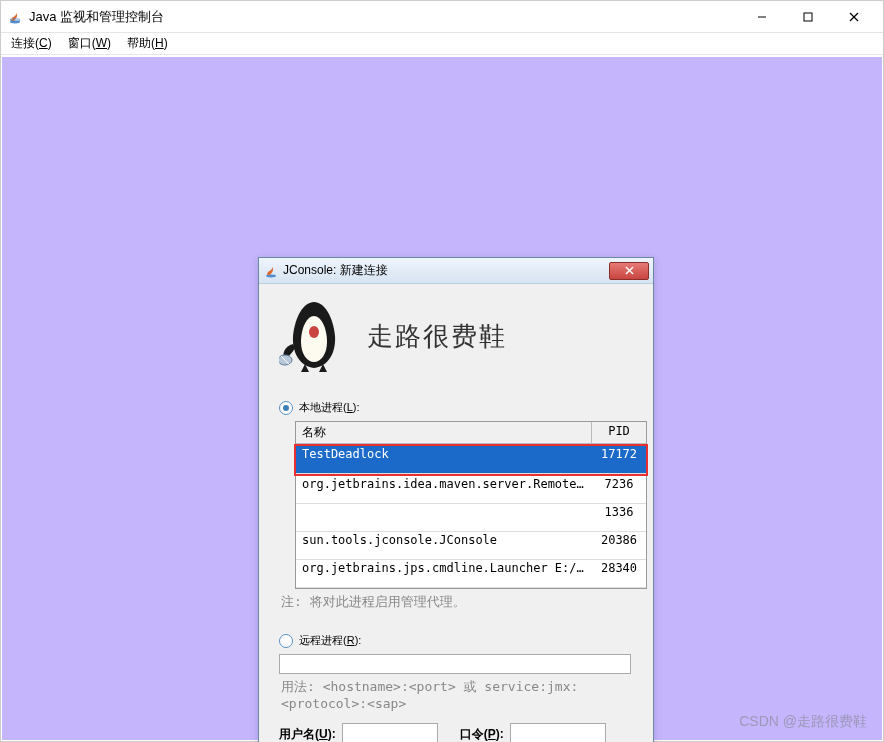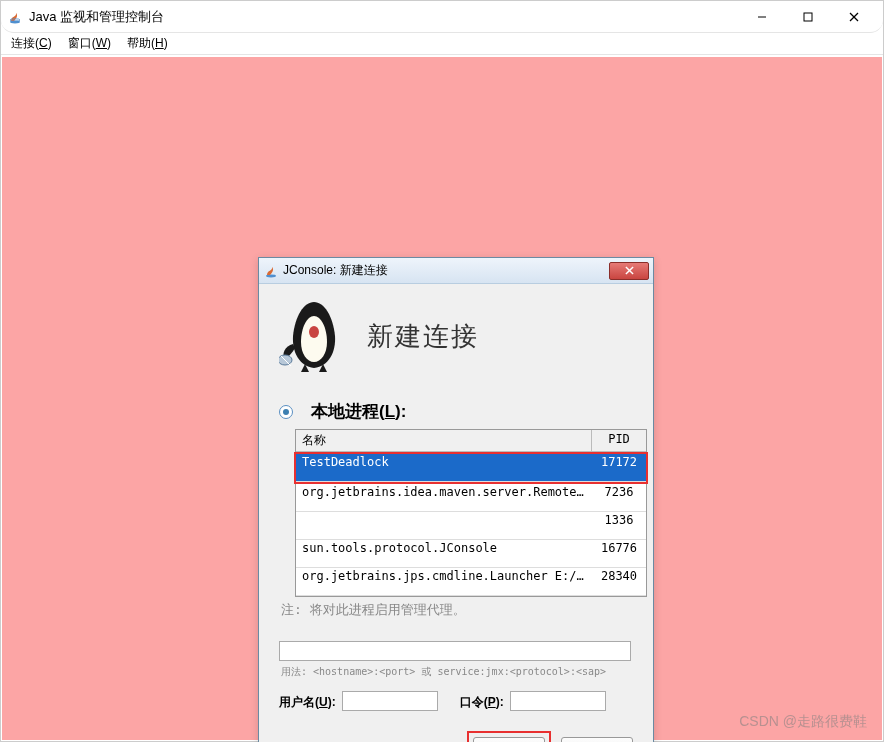--- a/index.html
+++ b/index.html
@@ -20,21 +20,20 @@
       border: 1px solid #cccccc;
       background: #ffffff;
       position: relative;
     }
     .titlebar {
       height: 32px;
       display: flex;
       align-items: center;
       padding: 0 6px;
       border-bottom: 1px solid #e5e5e5;
-      border-radius: 13px;
     }
     .titlebar .app-icon {
       width: 16px; height: 16px;
       margin-right: 6px;
       display: inline-flex;
       align-items: center; justify-content: center;
     }
     .titlebar .title-text {
       flex: 1;
       font-size: 13px;
@@ -64,21 +63,21 @@
     }
     .menu-item {
       padding: 2px 6px;
       cursor: pointer;
     }
     .menu-item u { text-decoration: underline; }
     
     .workspace {
       position: absolute;
       top: 56px; left: 1px; right: 1px; bottom: 1px;
-      background: #fca5a5;
+      background: #c4b5fd;
     }
     
     
     .dialog {
       position: absolute;
       left: 256px;
       top: 200px;
       width: 396px;
       border: 1px solid #6b8aa2;
       background: #f0f0f0;
@@ -141,21 +140,21 @@
       background: #fff;
     }
     .radio.checked::after {
       content: '';
       position: absolute;
       width: 6px; height: 6px;
       background: #3c7fb1;
       border-radius: 50%;
       top: 3px; left: 3px;
     }
-    .radio-label { font-size: 17px; font-weight: bold; margin-left: 12px; }
+    .radio-label { font-size: 11px; font-weight: normal; }
     
     .process-table {
       border: 1px solid #999;
       background: #fff;
       width: 352px;
       margin-left: 16px;
       font-family: "SimSun", monospace;
       font-size: 12px;
     }
     .pt-header {
@@ -190,21 +189,21 @@
     }
     
     .remote-input {
       width: 352px;
       height: 20px;
       border: 1px solid #aaa;
       background: #fff;
       padding: 0 4px;
     }
     .usage {
-      font-size: 10px;
+      font-size: 13px;
       color: #888;
       padding: 4px 0 12px 2px;
       font-family: "SimSun", monospace;
     }
     
     .cred-row {
       display: flex;
       align-items: flex-end;
       gap: 6px;
       padding: 0 0 16px 0;
@@ -312,21 +311,21 @@
               <path d="M35 6 C25 6 16 20 14 40 C13 56 20 70 35 72 C50 70 57 56 56 40 C54 20 45 6 35 6 Z" fill="#1a1a1a"></path>
               <path d="M35 20 C28 20 22 32 22 46 C22 58 28 66 35 66 C42 66 48 58 48 46 C48 32 42 20 35 20 Z" fill="#fdfbef"></path>
               <ellipse cx="35" cy="36" rx="5" ry="6" fill="#c94540"></ellipse>
               <path d="M14 48 C6 50 2 58 6 64 C10 60 14 56 16 52 Z" fill="#1a1a1a"></path>
               <ellipse cx="6" cy="64" rx="7" ry="5" fill="#b8c8d8" stroke="#5a7a9a" stroke-width="1"></ellipse>
               <line x1="2" y1="60" x2="12" y2="70" stroke="#fff" stroke-width="1"></line>
               <path d="M26 68 L22 76 L30 76 Z" fill="#1a1a1a"></path>
               <path d="M44 68 L40 76 L48 76 Z" fill="#1a1a1a"></path>
             </svg>
           </span>
-          <div class="header-title">新建连接</div>
+          <div class="header-title">走路很费鞋</div>
         </div>
 
         <div class="section">
           <div class="radio-row">
             <span class="radio checked"></span>
             <span class="radio-label">本地进程(<u>L</u>):</span>
           </div>
           <div class="process-table">
             <div class="pt-header">
               <div class="col-name">名称</div>
@@ -341,33 +340,37 @@
                 </div>
                 <div class="pt-row">
                   <div class="col-name">org.jetbrains.idea.maven.server.RemoteMave...</div>
                   <div class="col-pid">7236</div>
                 </div>
                 <div class="pt-row">
                   <div class="col-name"></div>
                   <div class="col-pid">1336</div>
                 </div>
                 <div class="pt-row">
-                  <div class="col-name">sun.tools.protocol.JConsole</div>
-                  <div class="col-pid">16776</div>
+                  <div class="col-name">sun.tools.jconsole.JConsole</div>
+                  <div class="col-pid">20386</div>
                 </div>
                 <div class="pt-row">
                   <div class="col-name">org.jetbrains.jps.cmdline.Launcher E:/idea...</div>
                   <div class="col-pid">28340</div>
                 </div>
               </div>
           </div>
           <div class="note">注: 将对此进程启用管理代理。</div>
         </div>
 
         <div class="section">
+          <div class="radio-row">
+            <span class="radio"></span>
+            <span class="radio-label">远程进程(<u>R</u>):</span>
+          </div>
           <input class="remote-input" type="text" style="">
           <div class="usage">用法: &lt;hostname&gt;:&lt;port&gt; 或 service:jmx:&lt;protocol&gt;:&lt;sap&gt;</div>
           
           <div class="cred-row">
             <span class="cred-label">用户名(<u>U</u>):</span>
             <input class="cred-input" type="text" style="">
             <span style="width:10px"></span>
             <span class="cred-label">口令(<u>P</u>):</span>
             <input class="cred-input" type="password" style="">
           </div>

